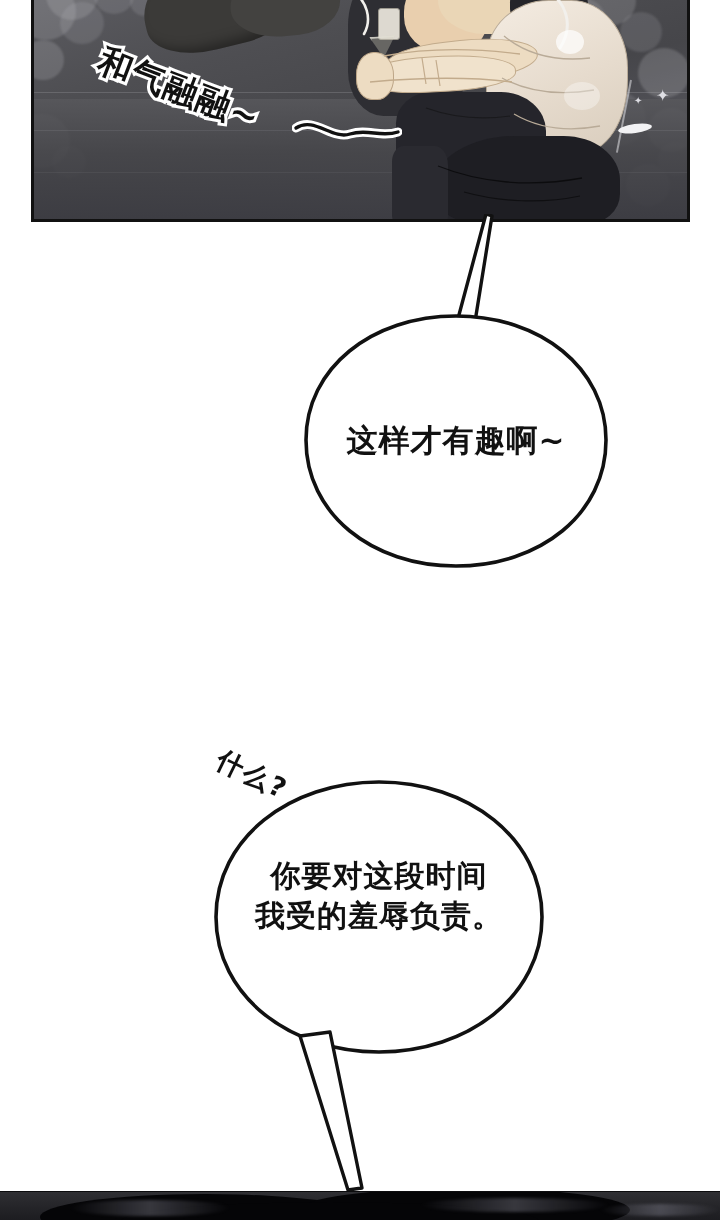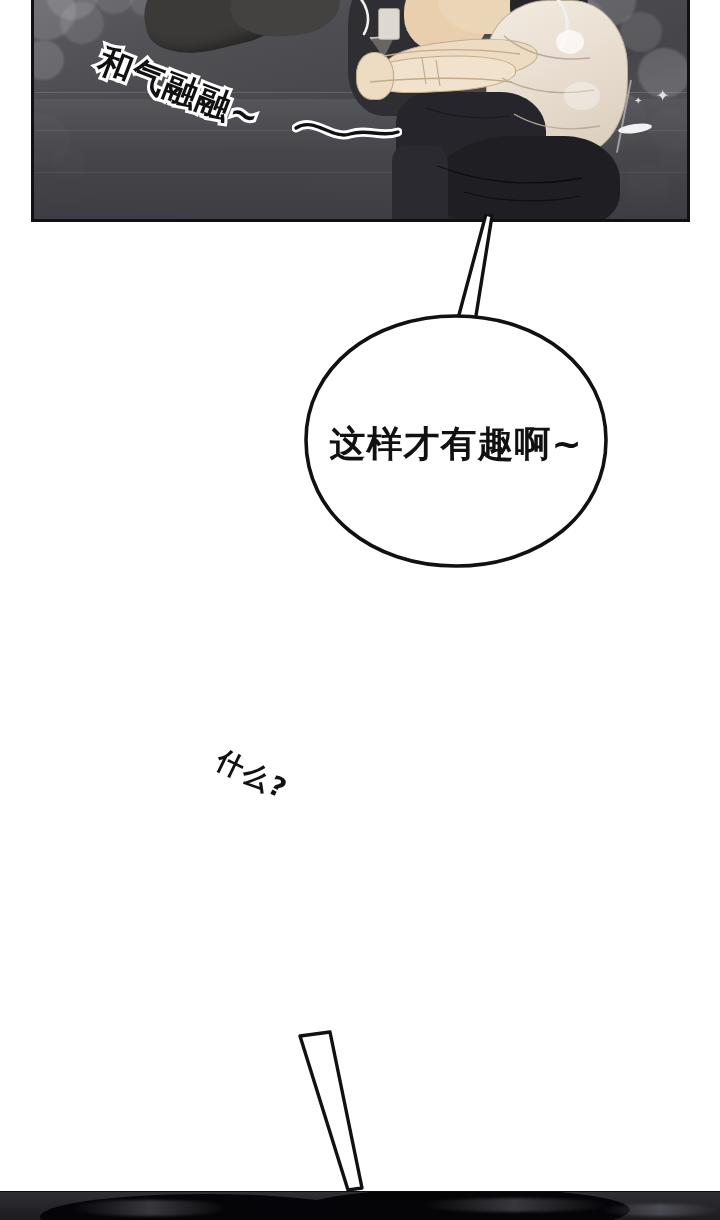--- a/index.html
+++ b/index.html
@@ -249,21 +249,21 @@
     left: 302px;
     top: 312px;
     width: 308px;
     height: 258px;
   }
   .bubble-2 .txt {
     position: absolute;
     left: 0; right: 0;
     top: 108px;
     text-align: center;
-    font-size: 36px;
+    font-size: 31px;
     font-weight: 700;
     color: #111111;
     letter-spacing: 1px;
     font-family: "DejaVu Sans", "Liberation Sans", sans-serif;
   }
   .tail-2 {
     position: absolute;
     left: 430px;
     top: 214px;
     width: 90px;
@@ -430,20 +430,33 @@
     <svg width="308" height="258" viewBox="0 0 308 258" style="position:absolute;left:0;top:0;">
       <path d="M154 4
                C 238 4, 304 56, 304 128
                C 304 202, 238 254, 154 254
                C 70 254, 4 202, 4 128
                C 4 56, 70 4, 154 4 Z" fill="#ffffff" stroke="#111111" stroke-width="3.6"></path>
     </svg>
     <div class="txt">这样才有趣啊~</div>
   </div>
 
+  <div class="bubble-3">
+    <svg width="334" height="278" viewBox="0 0 334 278" style="position:absolute;left:0;top:0;">
+      <path d="M167 4
+               C 256 4, 330 60, 330 139
+               C 330 218, 256 274, 167 274
+               C 78 274, 4 218, 4 139
+               C 4 60, 78 4, 167 4 Z" fill="#ffffff" stroke="#111111" stroke-width="3.6"></path>
+    </svg>
+    <div class="txt">
+      <div>你要对这段时间</div>
+      <div>我受的羞辱负责。</div>
+    </div>
+  </div>
 
   <div class="sfx-2">什么?</div>
 
   <svg class="tail-3" viewBox="0 0 110 165">
     <path d="M14 6 L62 160 L76 158 L44 2 Z" fill="#ffffff" stroke="#111111" stroke-width="3.4" stroke-linejoin="round"></path>
   </svg>
 
   <div class="panel-bottom">
     <div class="hair-blob" style="left:40px;  top:2px;  width:330px; height:46px;"></div>
     <div class="hair-blob" style="left:300px; top:-4px; width:330px; height:44px;"></div>

